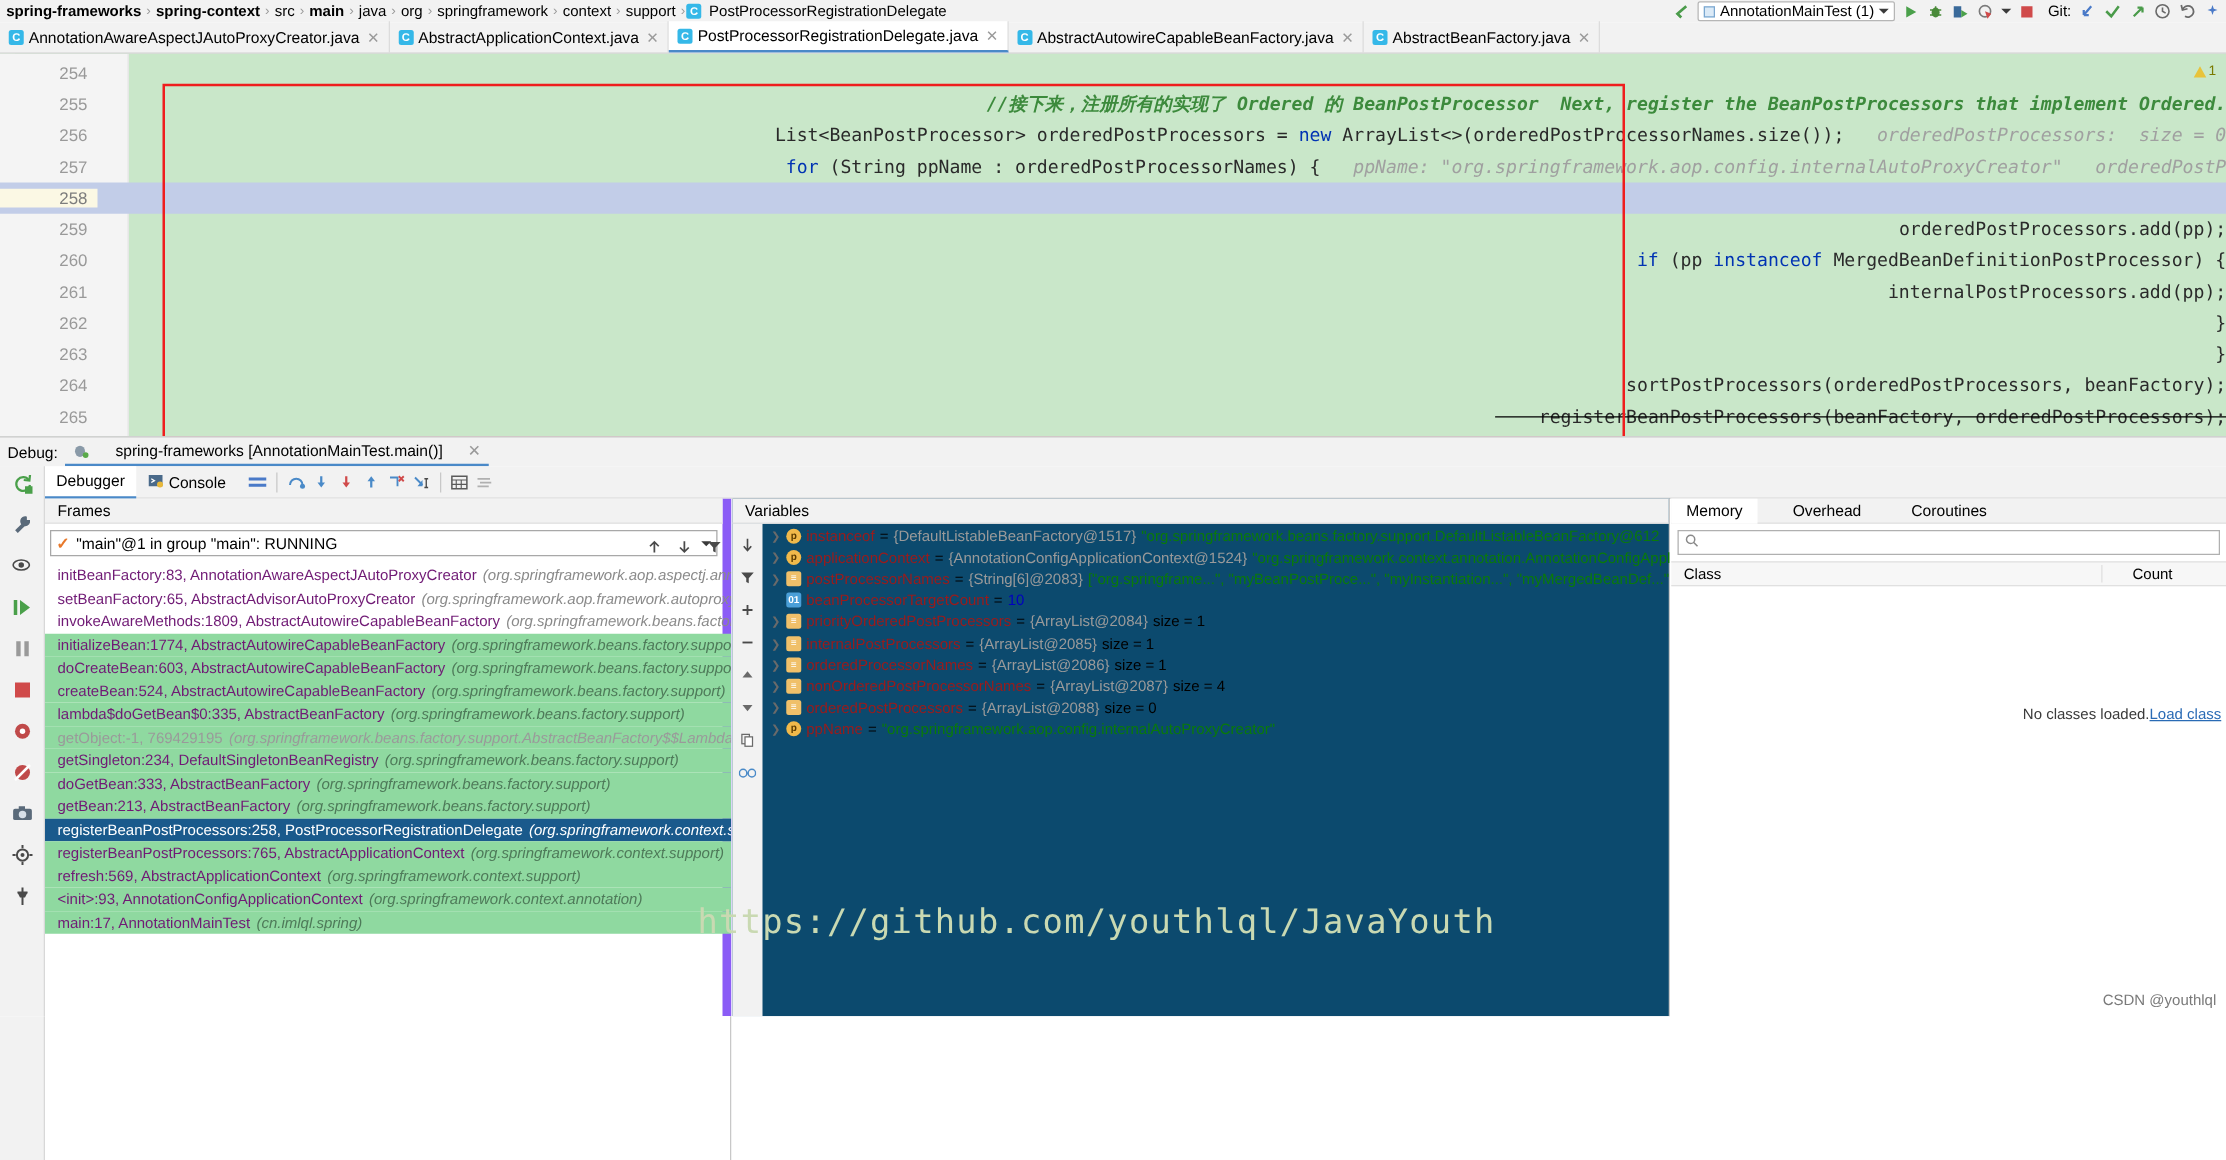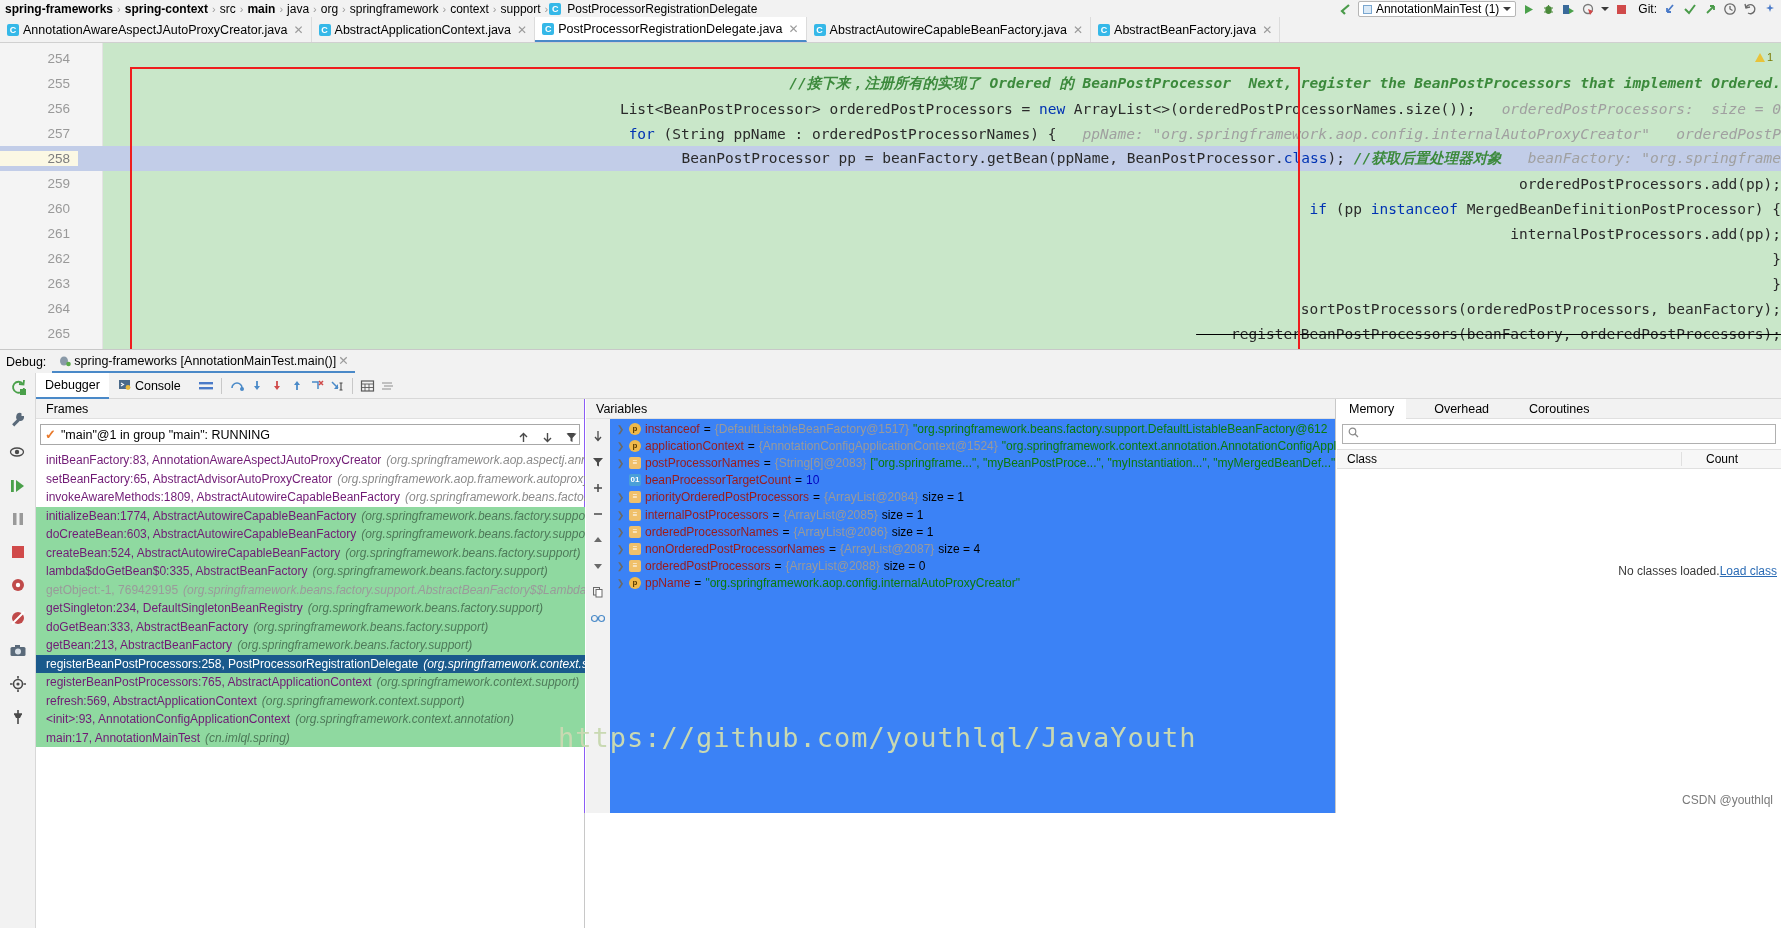--- a/index.html
+++ b/index.html
@@ -110,21 +110,21 @@
   }
   .warn-tri { width:0;height:0;border-left:5px solid transparent;border-right:5px solid transparent;border-bottom:9px solid #e8c33a; }
 
   
   #debug-header {
     position: absolute; left: 0; top: 349px; width: 1781px; height: 24px;
     background: #f2f2f2; border-top: 1px solid #c8c8c8;
     display: flex; align-items: center; gap: 6px; padding-left: 6px; font-size: 12.5px;
   }
   #debug-session-tab {
-    display:flex; align-items:center; gap:2px; padding: 0 6px; height: 23px;
+    display:flex; align-items:center; gap:20px; padding: 0 6px; height: 23px;
     border-bottom: 2px solid #4a89c8;
   }
   .bug-ic { width: 14px; height: 12px; }
 
   
   #debug-toolbar {
     position: absolute; left: 0; top: 373px; width: 1781px; height: 26px;
     background: #f2f2f2; display: flex; align-items: center;
     border-bottom: 1px solid #d8d8d8;
   }
@@ -140,25 +140,25 @@
     height: 26px; display: flex; align-items: center; gap: 4px; padding: 0 9px;
     font-size: 12.5px; cursor: pointer;
   }
   .dbg-tab.active { background: #fff; border-bottom: 2px solid #4a89c8; }
   .dtb-sep { width: 1px; height: 16px; background: #c8c8c8; margin: 0 5px; }
   .dtb-ic { width: 20px; height: 20px; display:flex;align-items:center;justify-content:center; cursor:pointer;}
 
   
   #frames-panel {
     position: absolute; left: 36px; top: 399px; width: 549px; height: 414px;
-    background: #fff; border-right: 1px solid #8b5cf6;
+    background: #fff; border-right: 7px solid #8b5cf6;
   }
   #variables-panel {
     position: absolute; left: 586px; top: 399px; width: 750px; height: 414px;
-    background: #3b82f6; border-right: 1px solid #c8c8c8;
+    background: #0c4a6e; border-right: 1px solid #c8c8c8;
   }
   #right-panel {
     position: absolute; left: 1337px; top: 399px; width: 444px; height: 414px;
     background: #fff;
   }
   .panel-title {
     height: 20px; background: #f2f2f2; display:flex; align-items:center;
     padding-left: 10px; font-size: 12.5px; border-bottom: 1px solid #e0e0e0;
   }
 
@@ -431,21 +431,20 @@
         <span class="code-text"><span class="plain">    List&lt;BeanPostProcessor&gt; orderedPostProcessors = </span><span class="kw">new</span><span class="plain"> ArrayList&lt;&gt;(orderedPostProcessorNames.size());</span><span class="hint">   orderedPostProcessors:  size = 0</span></span>
       </div>
       <div class="code-line" style="top: 78px;">
         <span class="ln">257</span>
         <span class="fold"></span>
         <span class="code-text"><span class="plain">    </span><span class="kw">for</span><span class="plain"> (String ppName : orderedPostProcessorNames) {</span><span class="hint">   ppName: "org.springframework.aop.config.internalAutoProxyCreator"   orderedPostP</span></span>
       </div>
       <div class="code-line hl-line" style="top: 103px;">
         <span class="ln">258</span>
         <span class="fold"></span>
-        <span class="code-text"><span class="plain">        BeanPostProcessor pp = beanFactory.getBean(ppName, BeanPostProcessor.</span><span class="kw">class</span><span class="plain">); </span><span class="cmt">//获取后置处理器对象</span><span class="hint">   beanFactory: "org.springframe</span></span>
       </div>
       <div class="code-line" style="top: 128px;">
         <span class="ln">259</span>
         <span class="fold"></span>
         <span class="code-text"><span class="plain">        orderedPostProcessors.add(pp);</span></span>
       </div>
       <div class="code-line" style="top: 153px;">
         <span class="ln">260</span>
         <span class="fold"></span>
         <span class="code-text"><span class="plain">        </span><span class="kw">if</span><span class="plain"> (pp </span><span class="kw">instanceof</span><span class="plain"> MergedBeanDefinitionPostProcessor) {</span></span>

